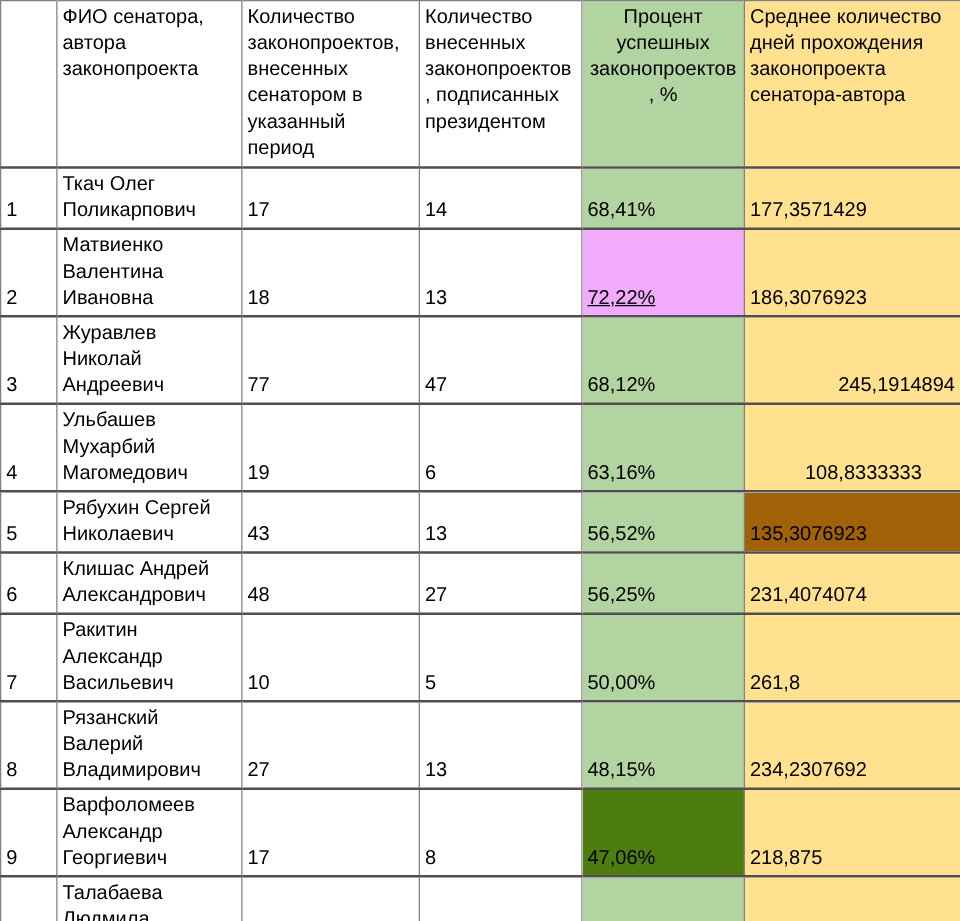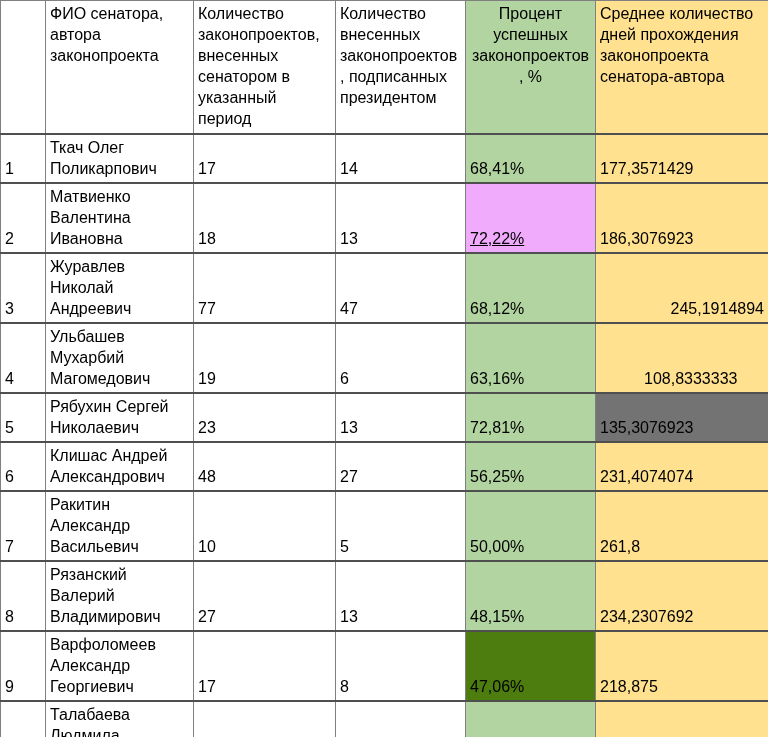--- a/index.html
+++ b/index.html
@@ -119,24 +119,24 @@
 Магомедович</td>
       <td class="c-bold">19</td>
       <td>6</td>
       <td class="bg-green" style="background: rgb(178, 212, 160);">63,16%</td>
       <td class="bg-yellow" style="background: rgb(255, 225, 143); padding-left: 48px;">108,8333333</td>
     </tr>
     <tr style="height:46px">
       <td class="c-num">5</td>
       <td class="c-bold">Рябухин Сергей
 Николаевич</td>
-      <td class="c-bold">23</td>
+      <td class="c-bold">43</td>
       <td>13</td>
-      <td class="bg-green" style="background: rgb(178, 212, 160);">72,81%</td>
-      <td class="bg-yellow" style="background: #737373;">135,3076923</td>
+      <td class="bg-green" style="background: rgb(178, 212, 160);">56,52%</td>
+      <td class="bg-yellow" style="background: #a16207;">135,3076923</td>
     </tr>
     <tr style="height:48px">
       <td class="c-num">6</td>
       <td class="c-bold">Клишас Андрей
 Александрович</td>
       <td class="c-bold">48</td>
       <td>27</td>
       <td class="bg-green" style="background: rgb(178, 212, 160);">56,25%</td>
       <td class="bg-yellow" style="background: rgb(255, 225, 143);">231,4074074</td>
     </tr>

